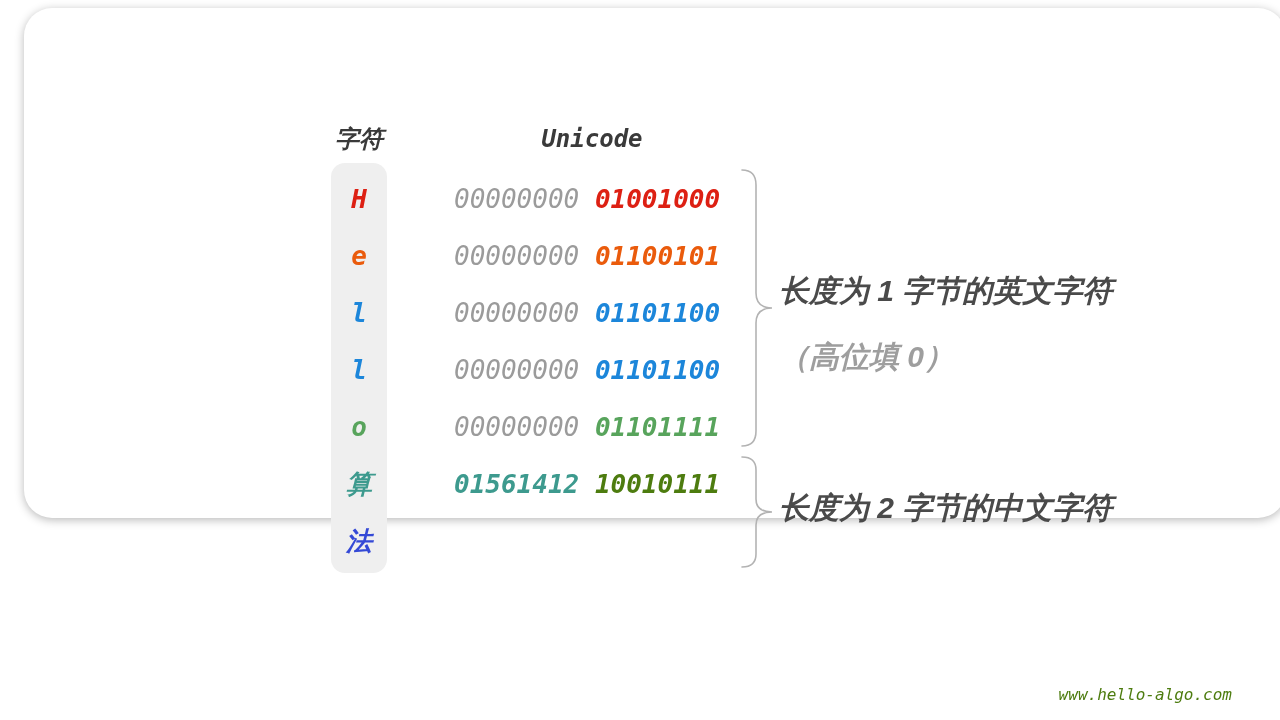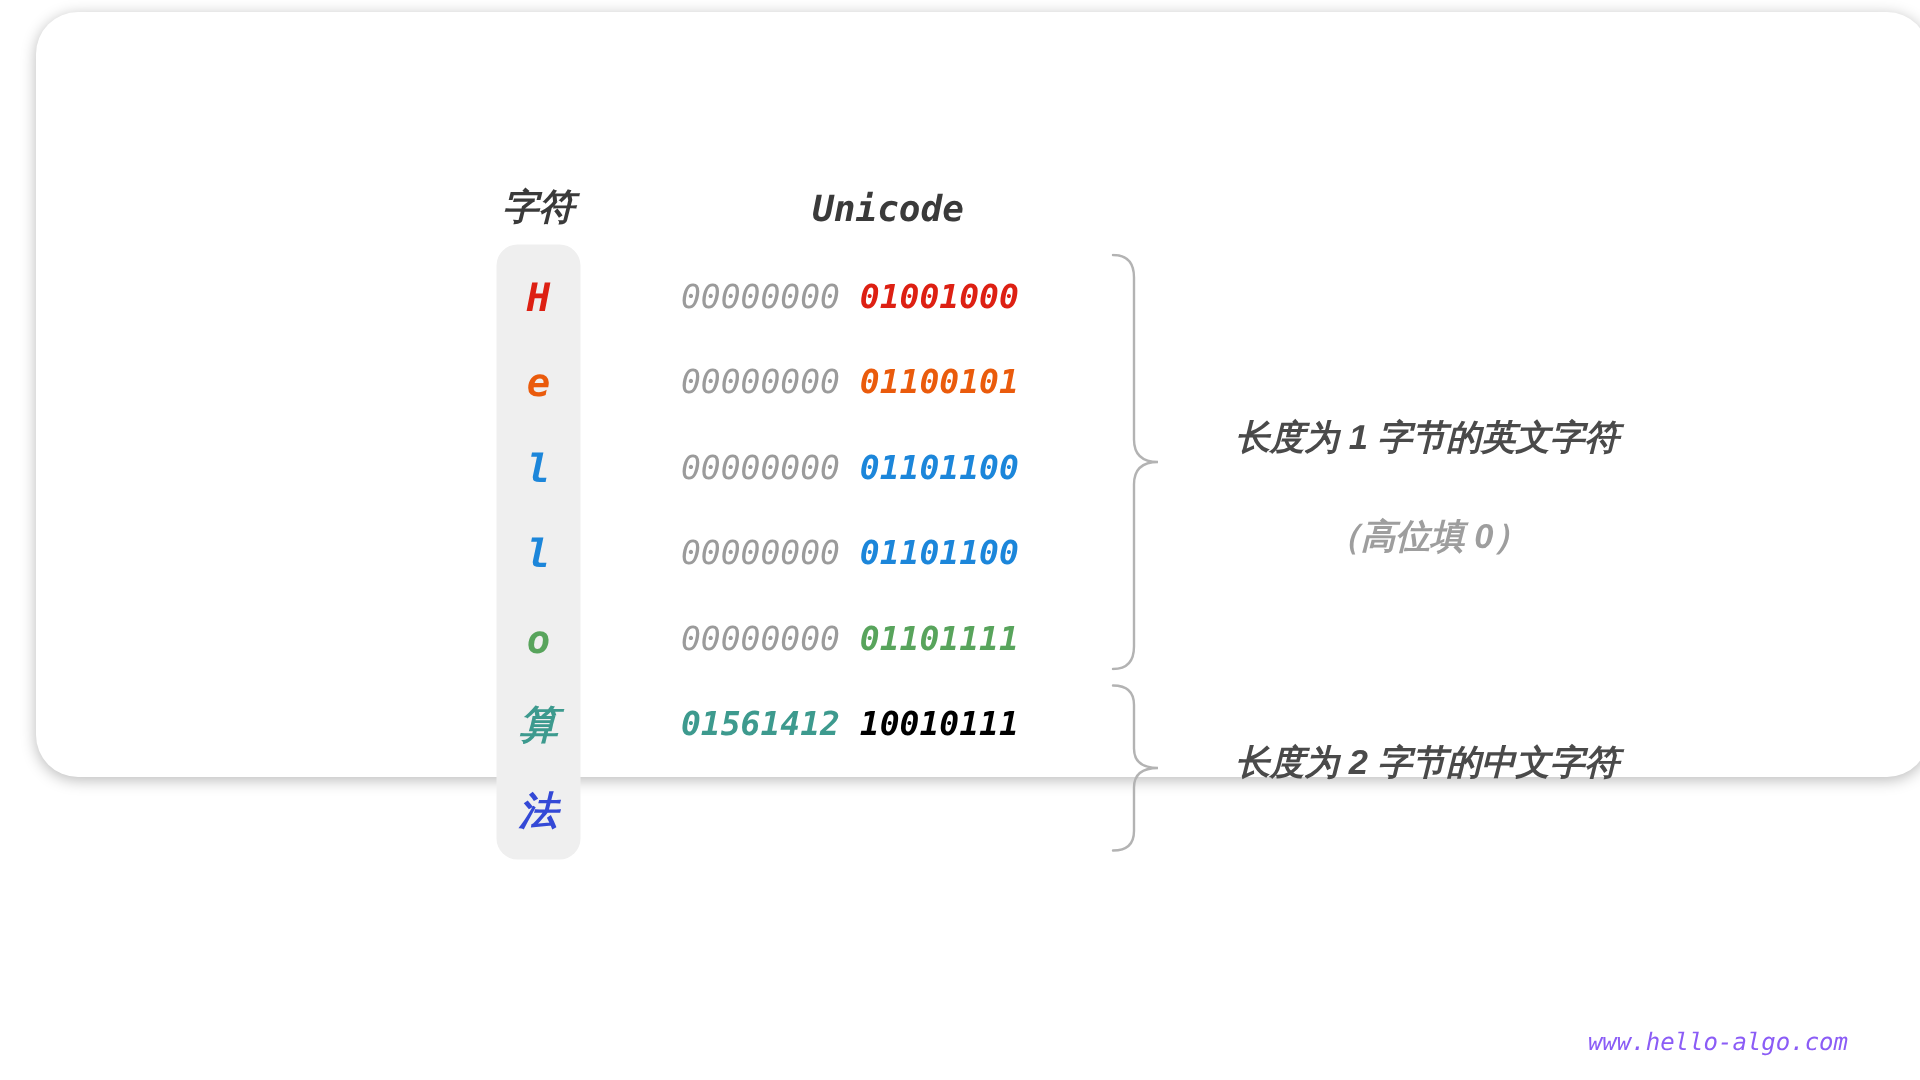--- a/index.html
+++ b/index.html
@@ -56,34 +56,34 @@
     text-align: center;
     font-size: 26px;
     font-weight: 700;
     font-family: "DejaVu Sans Mono", "Liberation Sans", sans-serif;
   }
   .cell-bin {
     position: absolute;
     left: 430px; height: 36px;
     line-height: 36px;
     font-family: "DejaVu Sans Mono", monospace;
-    font-size: 22px;
+    font-size: 26px;
     white-space: pre;
   }
   .b1 { font-weight: 400; }
   .b2 { font-weight: 700; }
   .b1.bold { font-weight: 700; }
   .brace {
     position: absolute;
   }
   .annot {
     position: absolute;
     left: 755px; width: 345px;
-    text-align: center;
-    font-size: 23px;
+    text-align: left;
+    font-size: 30px;
     font-weight: 600;
     color: #4a4a4a;
     height: 32px;
     line-height: 32px;
   }
   .annot-sub {
     color: #9e9e9e;
     font-weight: 700;
   }
   .watermark {
@@ -126,34 +126,34 @@
     <div class="cell-bin"><span class="b1" style="color: rgb(155, 155, 155);">00000000</span><span> </span><span class="b2" style="color: rgb(28, 134, 218);">01101100</span></div>
   </div>
 
   <div class="row" style="top:401px">
     <div class="cell-char" style="color: rgb(88, 164, 92);">o</div>
     <div class="cell-bin"><span class="b1" style="color: rgb(155, 155, 155);">00000000</span><span> </span><span class="b2" style="color: rgb(88, 164, 92);">01101111</span></div>
   </div>
 
   <div class="row" style="top:458px">
     <div class="cell-char" style="color: rgb(61, 154, 142);">算</div>
-    <div class="cell-bin"><span class="b1 bold" style="color: rgb(61, 154, 142);">01561412</span><span> </span><span class="b2" style="color: #000000;">10010111</span></div>
+    <div class="cell-bin"><span class="b1 bold" style="color: rgb(61, 154, 142);">01561412</span><span> </span><span class="b2" style="color: #4d7c0f;">10010111</span></div>
   </div>
 
   <div class="row" style="top:515px">
     <div class="cell-char" style="color: rgb(52, 73, 214);">法</div>
   </div>
 
   <svg class="brace" style="left:714px; top:161px" width="40" height="278" viewBox="0 0 40 278">
     <path d="M4 1 Q18 1 18 16 L18 124 Q18 139 34 139 Q18 139 18 154 L18 262 Q18 277 4 277" fill="none" stroke="#b3b3b3" stroke-width="1.6" stroke-linecap="round"></path>
   </svg>
 
   <svg class="brace" style="left:714px; top:448px" width="40" height="112" viewBox="0 0 40 112">
     <path d="M4 1 Q18 1 18 14 L18 43 Q18 56 34 56 Q18 56 18 69 L18 98 Q18 111 4 111" fill="none" stroke="#b3b3b3" stroke-width="1.6" stroke-linecap="round"></path>
   </svg>
 
   <div class="annot" style="top: 267px; color: rgb(74, 74, 74);">长度为 1 字节的英文字符</div>
   <div class="annot annot-sub" style="top: 305px; color: rgb(158, 158, 158); margin-top: 28px;">（高位填 0）</div>
   <div class="annot" style="top: 484px; color: rgb(74, 74, 74);">长度为 2 字节的中文字符</div>
 
-  <div class="watermark" style="color: #8b5cf6;">www.hello-algo.com</div>
+  <div class="watermark" style="color: #4d7c0f;">www.hello-algo.com</div>
 
 </div>
 
 </body></html>

